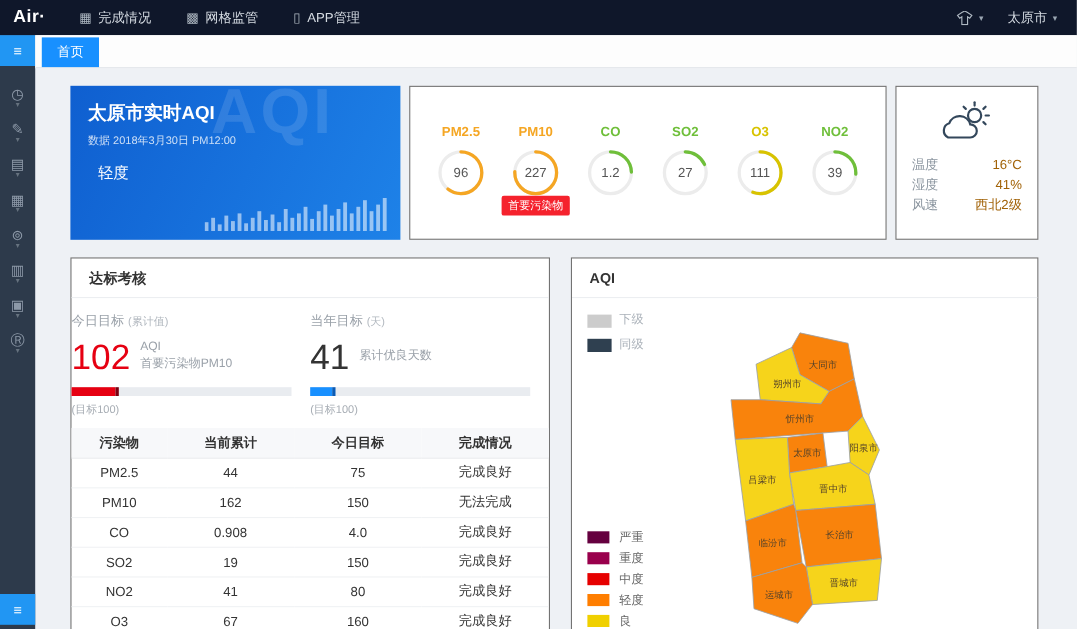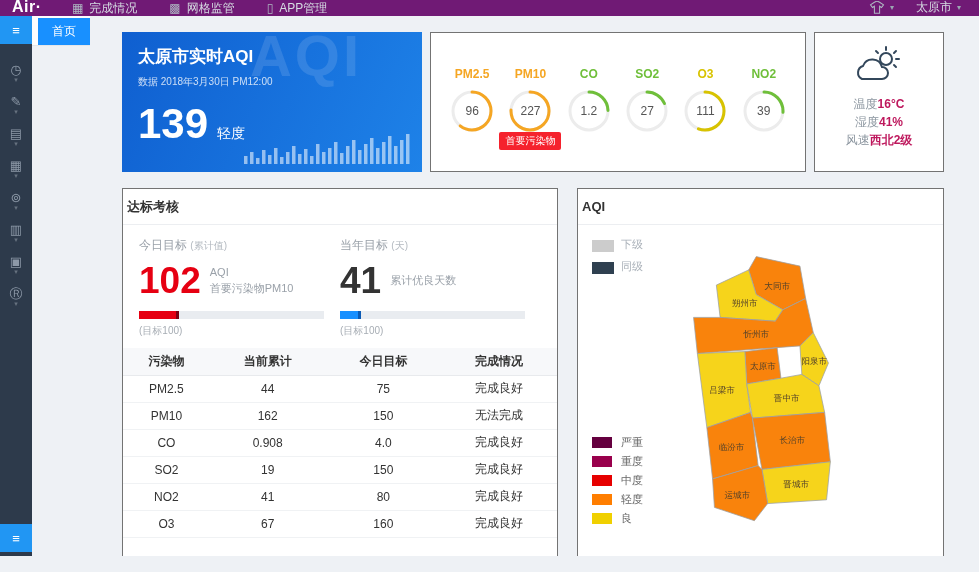--- a/index.html
+++ b/index.html
@@ -1,36 +1,36 @@
 <!DOCTYPE html>
 <html><head>
 <meta charset="utf-8">
 <style>
   *{margin:0;padding:0;box-sizing:border-box}
   html,body{width:979px;height:572px;overflow:hidden}
   body{font-family:"Liberation Sans","DejaVu Sans",sans-serif;background:#eef1f5;font-size:12px;color:#333}
 
   
-  .topbar{height:16px;background:#701a75;display:flex;align-items:flex-end;color:#c8d0d9}
+  .topbar{height:32px;background:#0f172a;display:flex;align-items:center;color:#c8d0d9}
   .logo{width:56px;padding-left:12px;color:#fff;font-size:16px;font-weight:bold;letter-spacing:.5px}
   .topmenu{display:flex;height:100%}
   .menu-item{display:flex;align-items:center;gap:6px;padding:0 16px;font-size:12px;color:#d5dbe2;cursor:pointer}
   .mi-icon{font-size:12px;color:#aeb8c2}
   .topbar-right{margin-left:auto;display:flex;align-items:center;gap:22px;padding-right:18px}
   .tb-drop{display:flex;align-items:center;gap:5px;cursor:pointer;font-size:12px;color:#d5dbe2}
   .caret{font-size:8px;color:#9aa6b2}
 
   
   .wrap{display:flex;height:540px}
   .sidebar{width:32px;background:#2d3a4b;display:flex;flex-direction:column;flex-shrink:0}
   .side-item{height:32px;display:flex;flex-direction:column;align-items:center;justify-content:center;color:#8d99a8;font-size:13px;cursor:pointer;line-height:1}
   .side-item .si-caret{font-size:7px;line-height:5px;color:#66727f;margin-top:1px}
   .side-item.blue{background:#2196f3;color:#fff;height:28px;margin-bottom:12px}
   .side-item.blue.bottom{margin-top:auto;margin-bottom:4px}
-  .main{flex:1;display:flex;flex-direction:row;min-width:0}
+  .main{flex:1;display:flex;flex-direction:column;min-width:0}
 
   
   .tabbar{height:30px;background:#fdfdfd;border-bottom:1px solid #e3e6ea;display:flex;align-items:flex-end;padding-left:6px}
   .tab{background:#1890ff;color:#fff;font-size:12px;padding:5px 14px;margin-bottom:0;cursor:pointer}
 
   
   .content{flex:1;padding:16px 35px 0 32px;overflow:hidden}
   .row{display:flex;gap:8px}
   .card{background:#fff;border:1px solid #737373}
 
@@ -49,36 +49,36 @@
   .gauge{text-align:center;position:relative;padding-bottom:4px}
   .g-label{font-size:12px;margin-bottom:7px;font-weight:600}
   .g-wrap{position:relative;width:46px;height:46px;margin:0 auto}
   .g-val{position:absolute;inset:0;display:flex;align-items:center;justify-content:center;font-size:12px;color:#555}
   .g-arc{fill:none;stroke-width:3;stroke-linecap:round}
   .g-track{fill:none;stroke:#ececec;stroke-width:3}
   .badge{position:absolute;left:50%;transform:translateX(-50%);bottom:-12px;background:#f5222d;color:#fff;font-size:10px;padding:2px 6px;border-radius:2px;white-space:nowrap}
 
   .weather{width:130px;flex-shrink:0;padding:10px 14px;display:flex;flex-direction:column}
   .weather-icon{margin:2px auto 10px}
-  .w-row{display:flex;justify-content:center;line-height:18px;font-size:12px}
+  .w-row{display:flex;justify-content:space-between;line-height:18px;font-size:12px}
   .w-label{color:#8a949e}
-  .w-val{color:#be185d;font-weight:700}
+  .w-val{color:#a16207;font-weight:400}
 
   
   .row2{margin-top:16px;gap:19px;align-items:flex-start}
   .standards{width:436px;flex-shrink:0;height:400px}
   .mapcard{flex:1;height:400px;position:relative;min-width:0}
-  .card-hd{height:36px;line-height:35px;padding:0 4px;border-bottom:1px solid #eceef1;font-size:13px;color:#333;font-weight:600}
-
-  .stats{display:flex;padding:12px 16px 6px}
+  .card-hd{height:36px;line-height:35px;padding:0 16px;border-bottom:1px solid #eceef1;font-size:13px;color:#333;font-weight:600}
+
+  .stats{display:flex;padding:12px 0 6px}
   .stat{flex:1}
   .stat-label{color:#9aa1a9;font-size:12px}
   .stat-suffix{font-size:10px;color:#b3b9c0}
   .stat-valrow{display:flex;align-items:center;margin-top:8px}
-  .stat-num{font-size:37px;font-weight:bold;line-height:1;color:#333}
+  .stat-num{font-size:32px;font-weight:normal;line-height:1;color:#333}
   .stat-num.red{color:#e60012}
   .stat-desc{margin-left:9px;color:#9aa1a9;font-size:11px;line-height:1.45}
   .progress{height:8px;background:#e9ecf0;margin-top:12px;position:relative;width:92%;display:flex}
   .p-fill{height:100%}
   .p-mark{width:3px;height:100%}
   .fill-red{background:#e60012;width:20%}.mark-red{background:#7a0010}
   .fill-blue{background:#1890ff;width:10%}.mark-blue{background:#0b5bb5}
   .stat-target{color:#a7adb4;font-size:10px;margin-top:5px}
 
   table{width:100%;border-collapse:collapse;margin-top:4px}
@@ -178,21 +178,20 @@
 
     <div class="content">
 
       <div class="row row1">
 
         <section class="card aqi-blue">
           <div class="watermark">AQI</div>
           <h2>太原市实时AQI</h2>
           <div class="aqi-sub">数据 2018年3月30日 PM12:00</div>
           <div class="aqi-big">
-            <span class="aqi-num">139</span>
             <span class="aqi-lvl">轻度</span>
           </div>
           <svg class="aqi-bars" width="168" height="32">
             <g fill="rgba(255,255,255,0.55)">
               <rect x="0" y="24" width="3.5" height="8"></rect>
                 <rect x="6" y="20" width="3.5" height="12"></rect>
               <rect x="12" y="26" width="3.5" height="6"></rect>
                 <rect x="18" y="18" width="3.5" height="14"></rect>
               <rect x="24" y="23" width="3.5" height="9"></rect>
                 <rect x="30" y="16" width="3.5" height="16"></rect>

